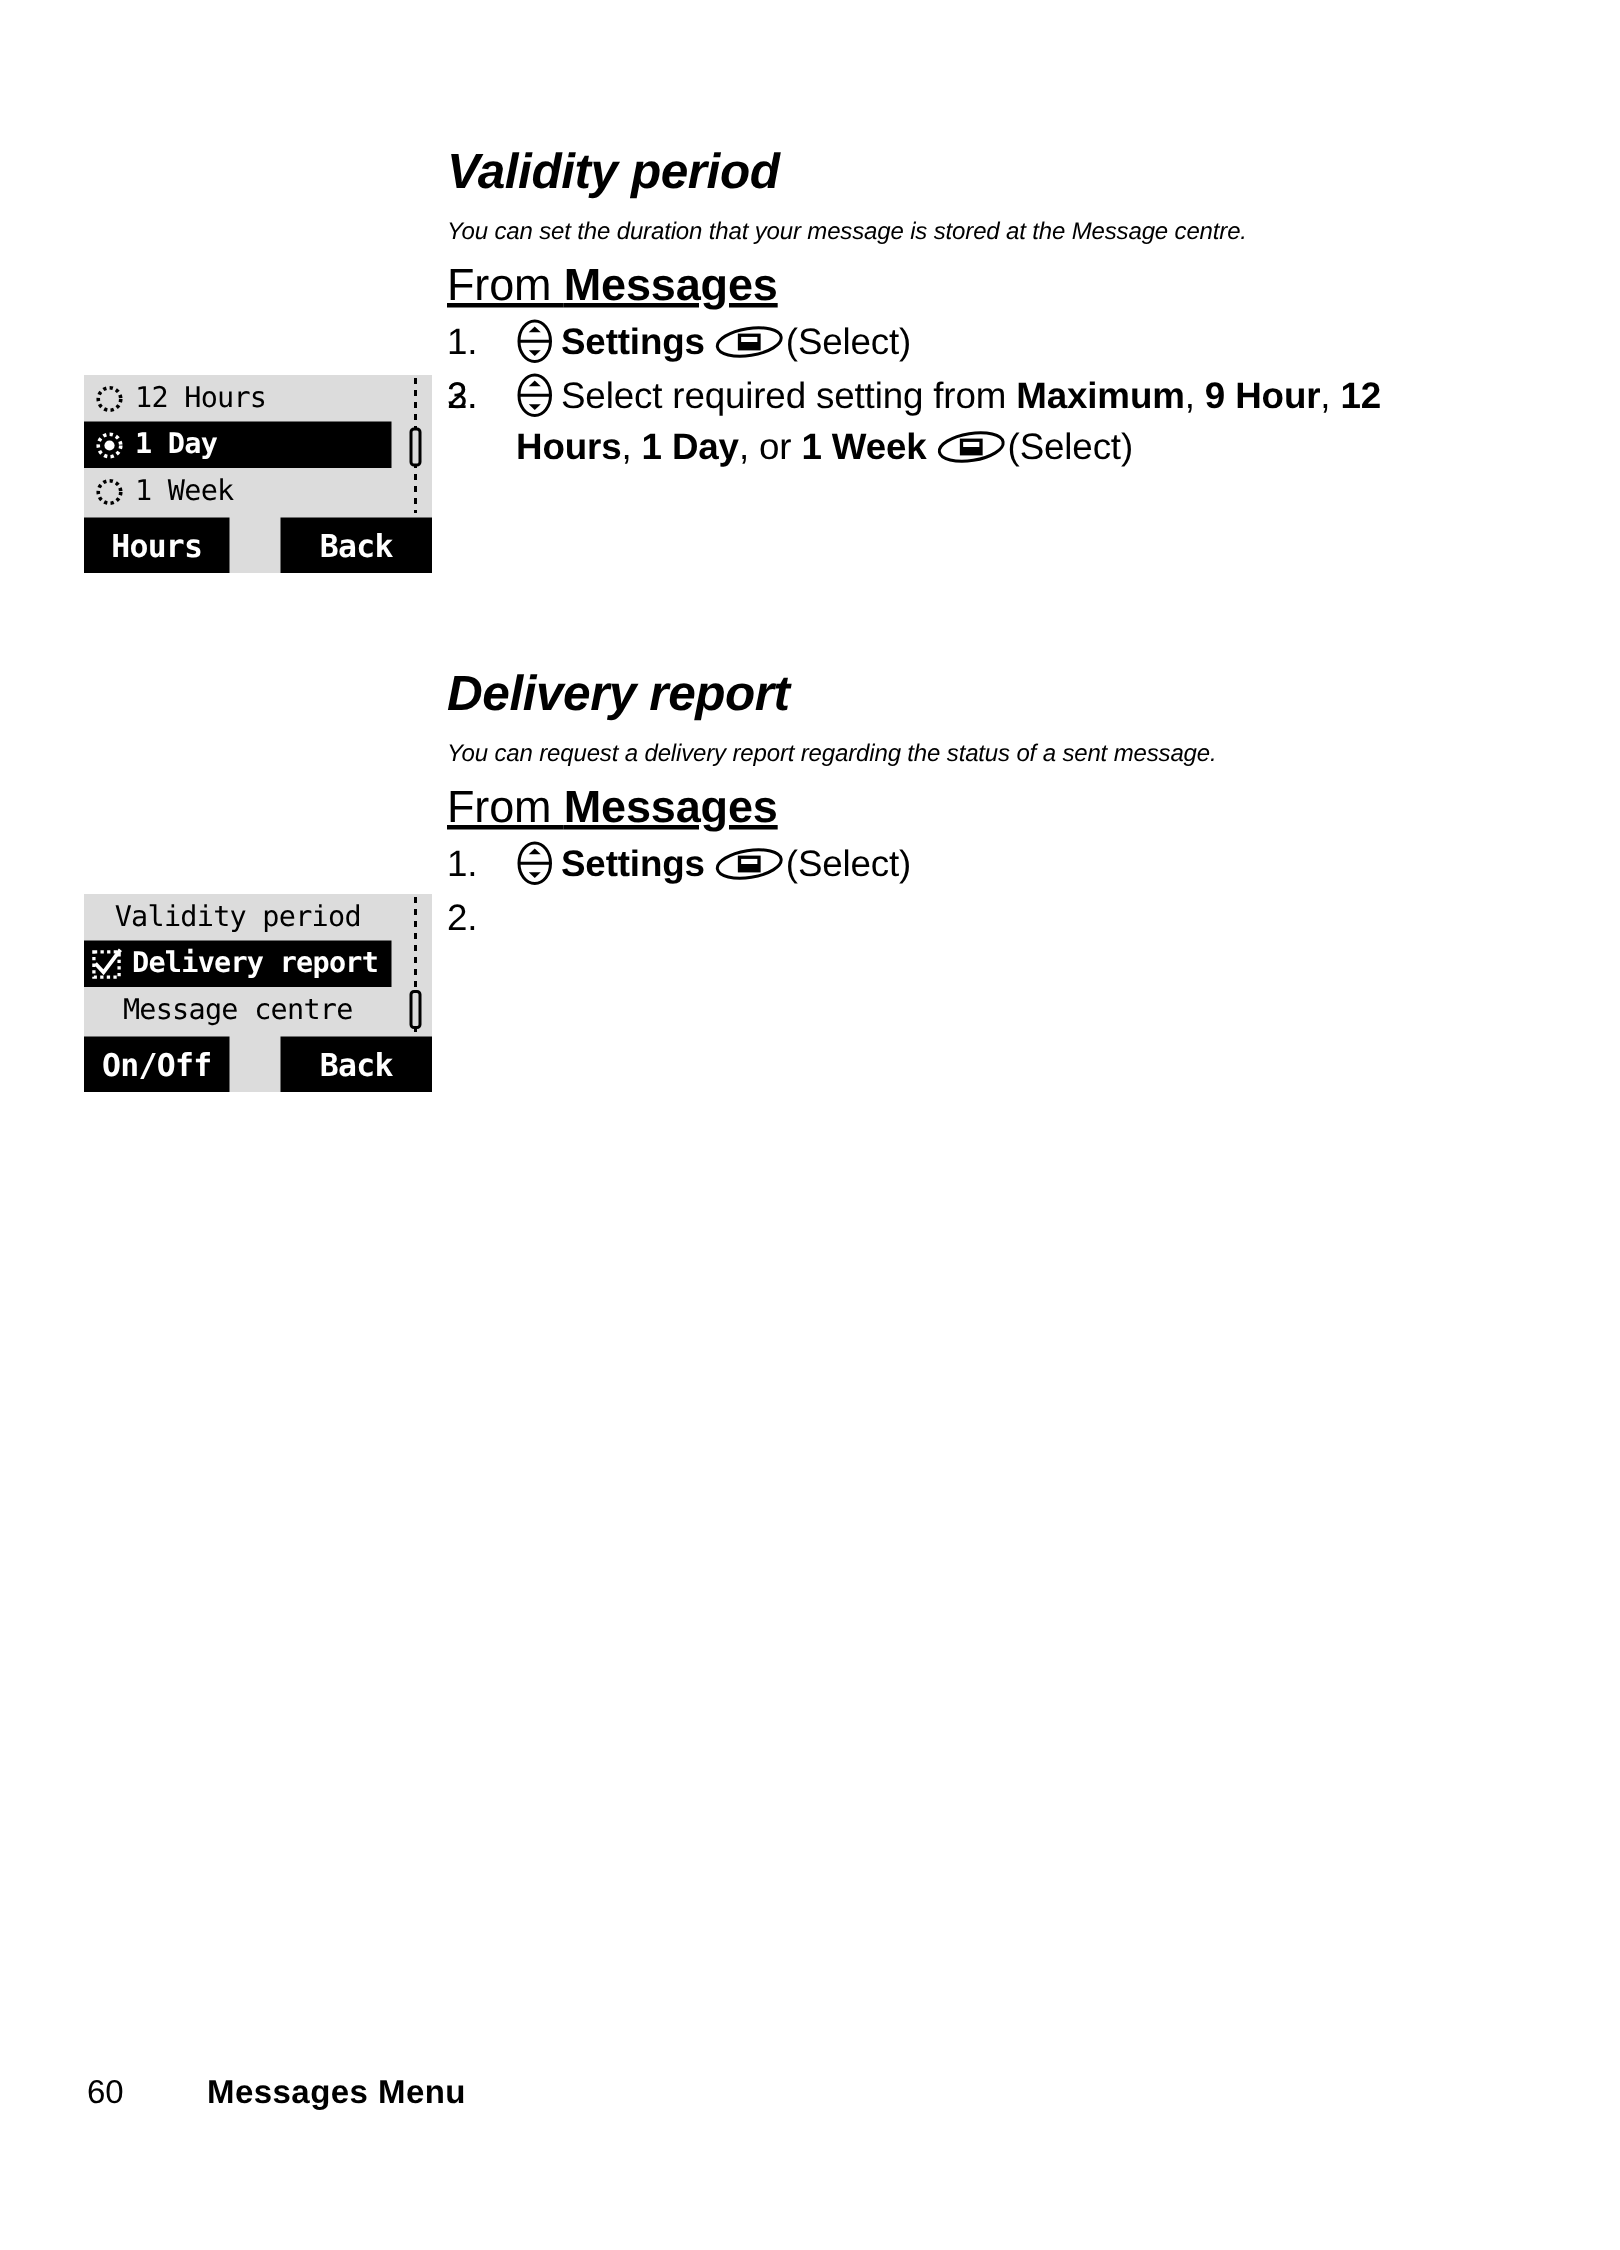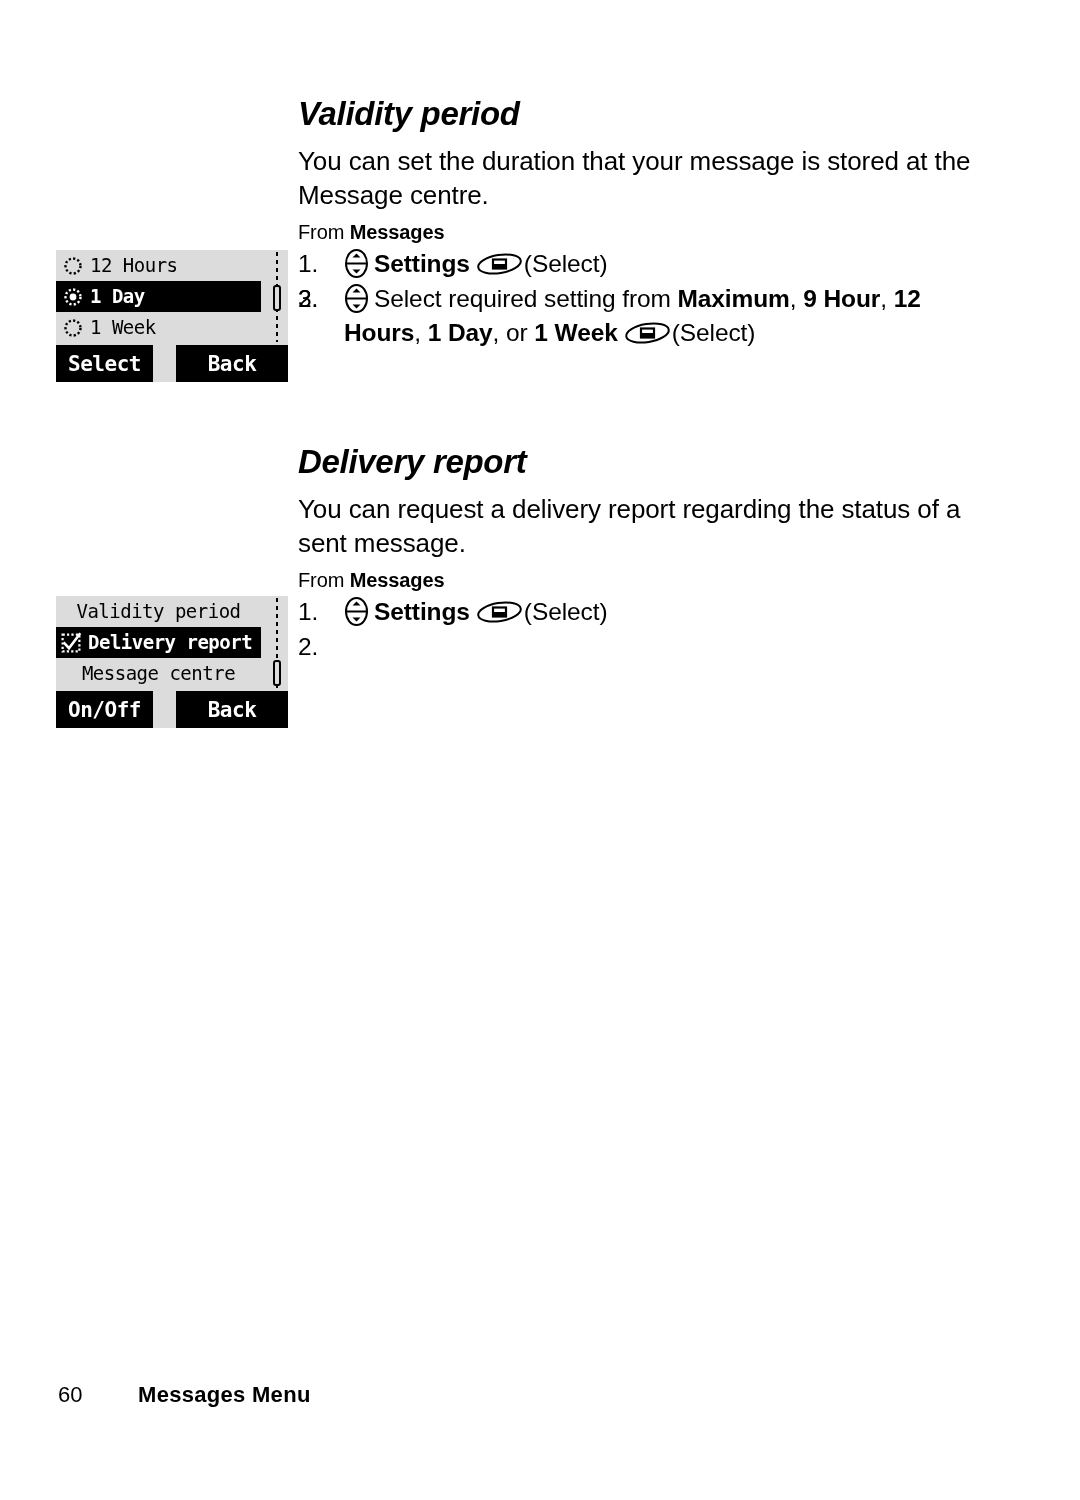--- a/index.html
+++ b/index.html
@@ -34,31 +34,33 @@
     font-family: "Liberation Sans", sans-serif;
     font-style: italic;
     font-weight: bold;
     font-size: 33px;
     letter-spacing: -0.3px;
     margin: 0 0 12px 0;
     line-height: 1.08;
   }
 
   p.intro {
-    font-size: 26px;
+    font-size: 16px;
     line-height: 1.33;
     margin: 0 0 6px 0;
     letter-spacing: -0.1px;
+    font-style: italic;
   }
 
   .from-line {
-    font-size: 20px;
+    font-size: 30px;
     line-height: 1.35;
     margin: 0 0 1px 0;
     letter-spacing: -0.1px;
+    text-decoration: underline;
   }
   .from-line b { font-weight: bold; }
 
   ol.steps {
     list-style: none;
     margin: 0;
     padding: 0;
     font-size: 24.5px;
     line-height: 1.40;
     letter-spacing: -0.1px;
@@ -191,21 +193,21 @@
     font-size: 21px;
     font-weight: bold;
     letter-spacing: -0.5px;
     display: flex;
     align-items: center;
     justify-content: center;
     height: 37px;
     box-sizing: border-box;
   }
   .softkey.left  { width: 97px; }
-  .softkey.right { width: 112px; }
+  .softkey.right { width: 101px; }
 
   
   #footer {
     position: absolute;
     left: 58px;
     top: 1382px;
     width: 900px;
     font-size: 22px;
   }
   #footer .pagenum {
@@ -254,21 +256,21 @@
         <span class="rowtext">1 Week</span>
       </div>
 
       <div class="lcd-scroll">
         <div class="track"></div>
         <div class="thumb" style="top:33px;"></div>
       </div>
     </div>
 
     <div class="lcd-softkeys">
-      <div class="softkey left">Select</div>
+      <div class="softkey left">Hours</div>
       <div class="softkey right">Back</div>
     </div>
   </div>
 
   <div class="lcd" id="lcd-delivery">
     <div class="lcd-list">
 
       <div class="lcd-row">
         <span class="rowtext">Validity period</span>
       </div>

